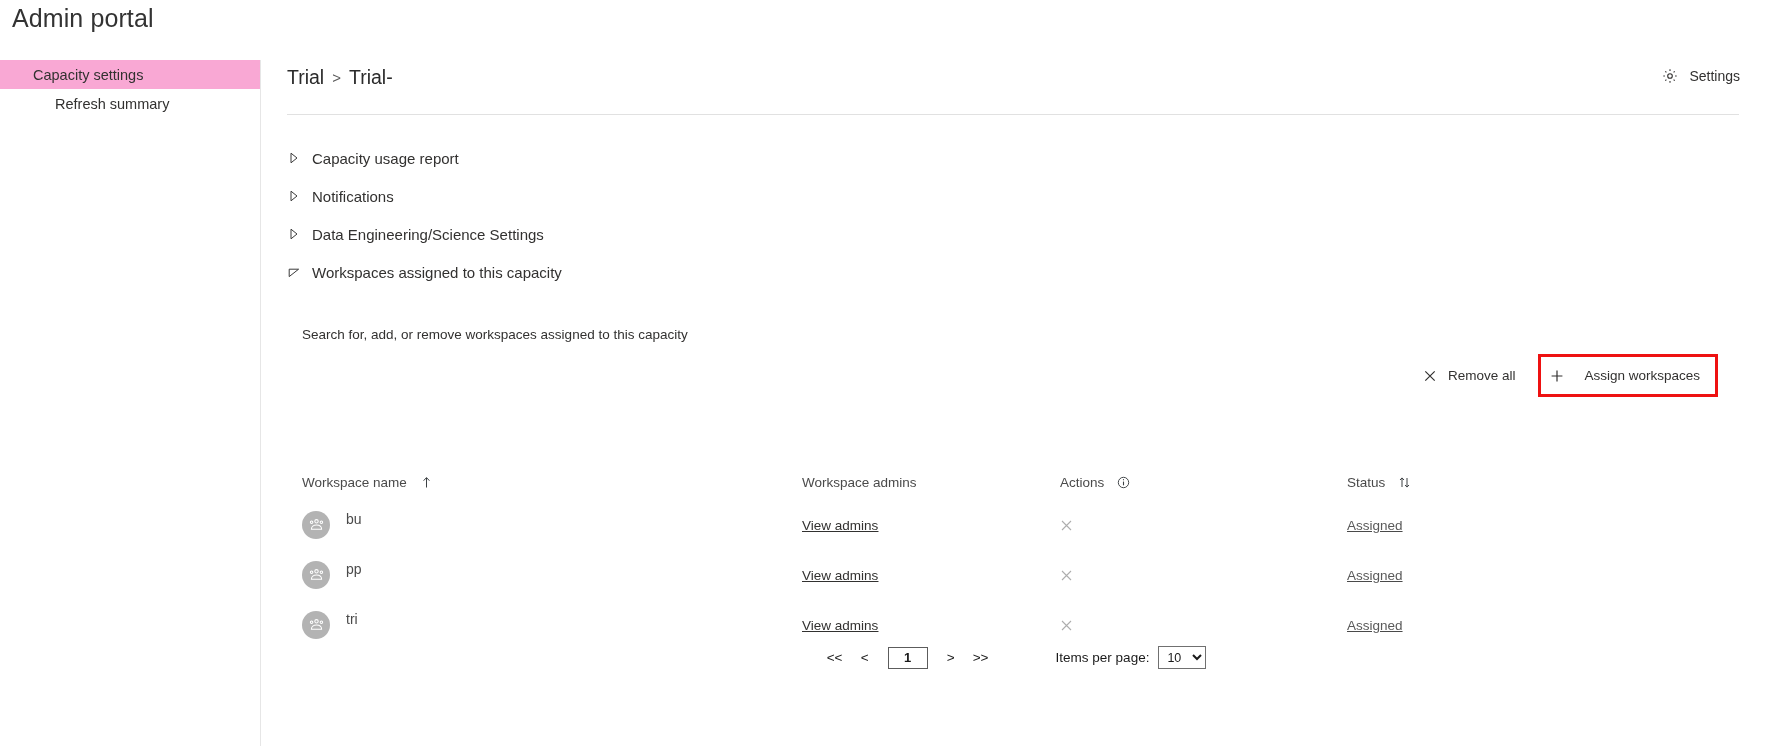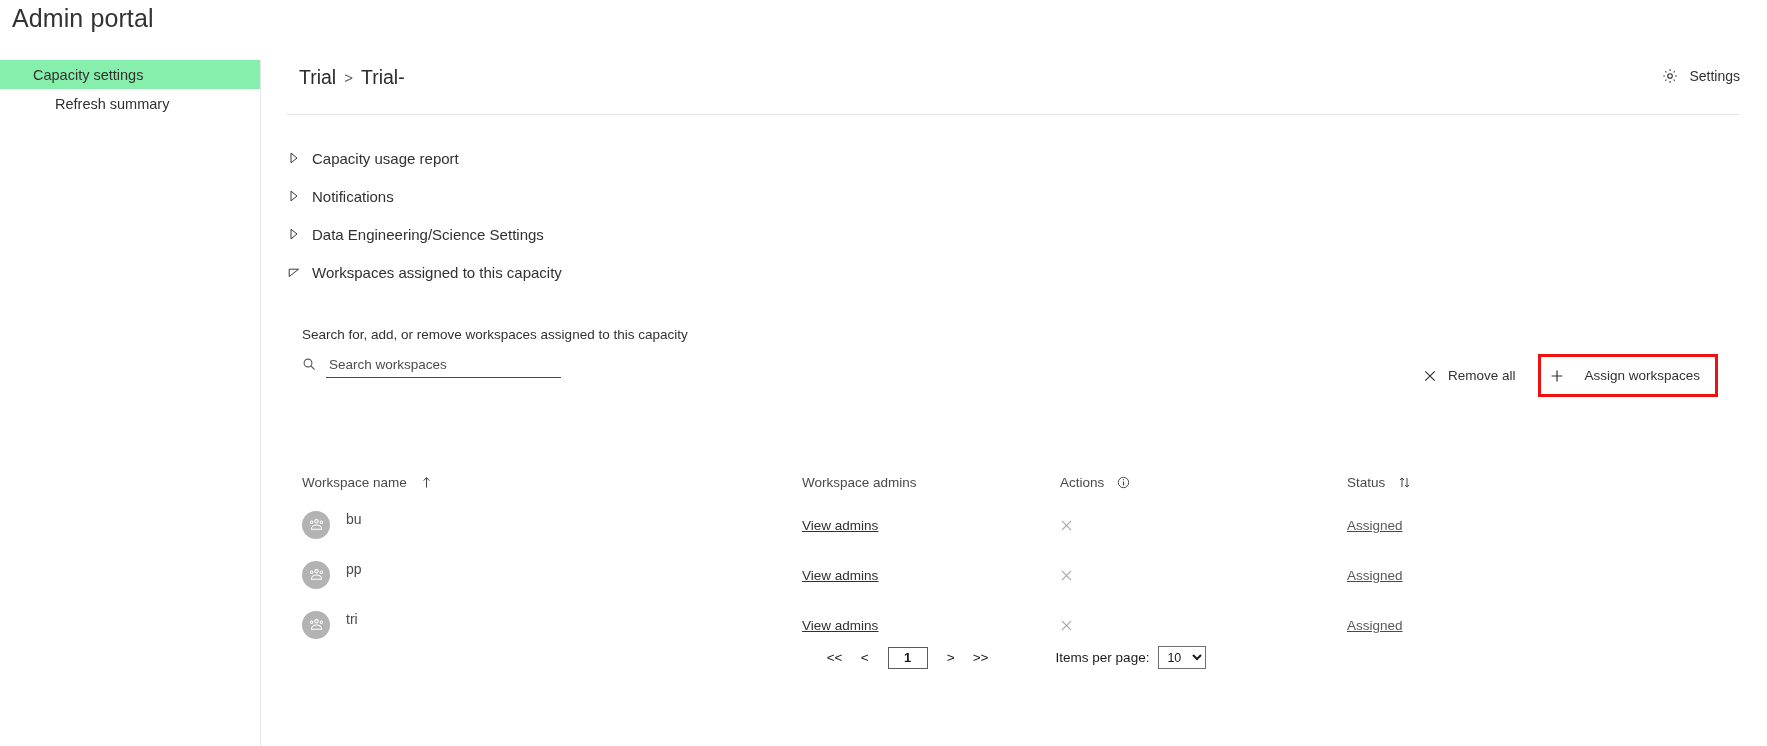--- a/index.html
+++ b/index.html
@@ -35,40 +35,39 @@
   }
   .side-item {
     height: 29px;
     display: flex;
     align-items: center;
     font-size: 14.5px;
     color: #323130;
     padding-left: 33px;
     cursor: pointer;
   }
-  .side-item.selected { background: #86efac; }
+  .side-item.selected { background: #f9a8d4; }
   .side-item.sub { padding-left: 55px; }
 
   
   .main {
     position: absolute;
     left: 261px; top: 60px;
     width: 1506px; height: 686px;
   }
   .breadcrumb {
     position: absolute;
     left: 26px; top: 6px;
     font-size: 19.5px;
     color: #2b2b2b;
     font-weight: 400;
     display: flex;
     align-items: center;
     gap: 8px;
     white-space: nowrap;
-    margin-left: 12px;
   }
   .bc-sep { color: #5a5a5a; font-size: 15px; }
   .bc-crumb { cursor: pointer; }
 
   .settings-btn {
     position: absolute;
     right: 27px; top: 8px;
     display: flex;
     align-items: center;
     gap: 11px;
@@ -339,29 +338,20 @@
         </span>
         <span>Workspaces assigned to this capacity</span>
       </div>
 
     </div>
 
     <div class="ws-panel">
       <div class="ws-desc">Search for, add, or remove workspaces assigned to this capacity</div>
 
       <div class="ws-toolbar">
-        <div class="search-wrap">
-          <span>
-            <svg class="search-ic" viewBox="0 0 14 14" fill="none" stroke="#5a5a5a" stroke-width="1.1">
-              <circle cx="6" cy="6" r="3.9"></circle>
-              <path d="M9 9 L12.6 12.6"></path>
-            </svg>
-          </span>
-          <input class="search-field" type="text" placeholder="Search workspaces" style="">
-        </div>
 
         <div class="actions-right">
           <button class="cmd-btn">
             <span>
               <svg class="cmd-ic" viewBox="0 0 14 14" fill="none" stroke="#323130" stroke-width="1.2">
                 <path d="M2.3 2.3 L11.7 11.7 M11.7 2.3 L2.3 11.7"></path>
               </svg>
             </span>
             <span>Remove all</span>
           </button>

